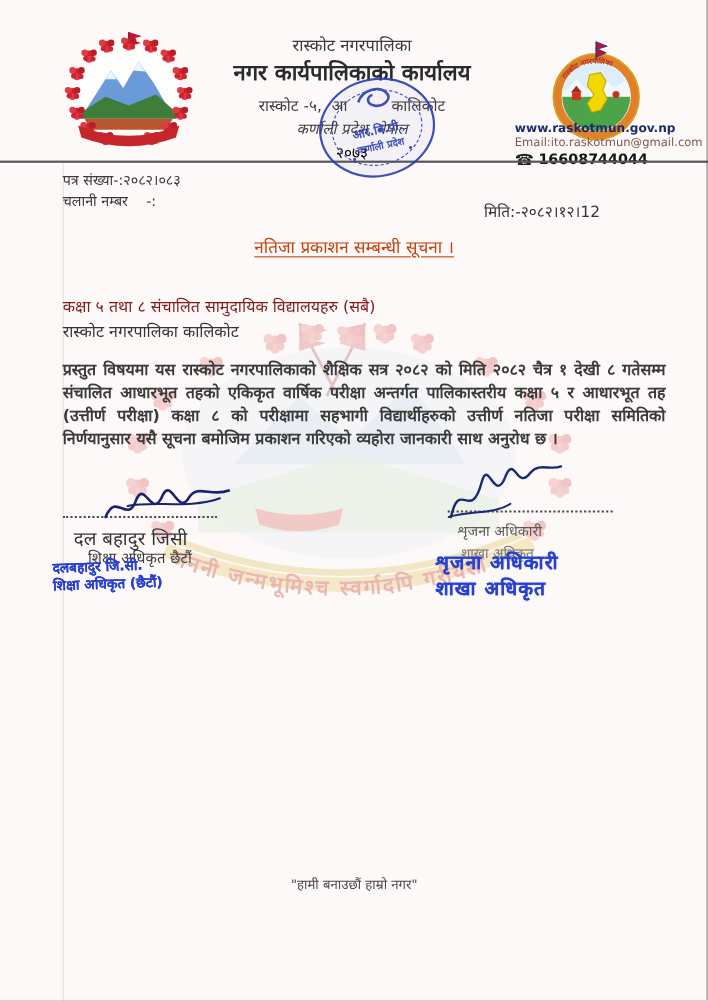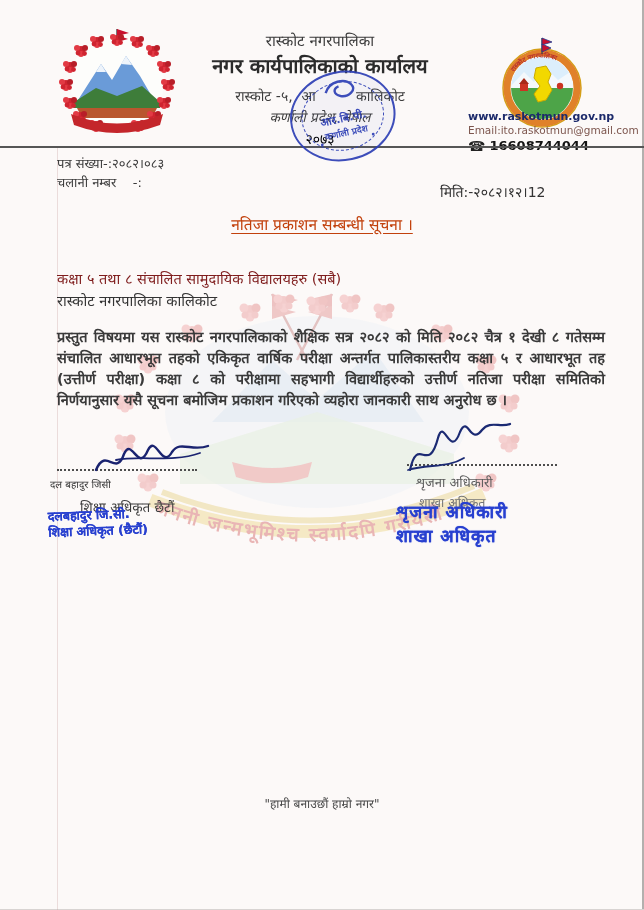--- a/index.html
+++ b/index.html
@@ -47,21 +47,21 @@
 
   .body-par { left:57px; top:327px; width:548px; font-size:14.5px; line-height:1.45; text-align:justify; color:#3a3a3a; z-index:2;font-weight:bold; }
 
   .watermark { left:92px; top:272px; opacity:.42; z-index:1; }
 
   
   .sig-svg { z-index:3; }
   .dotted { border-bottom:2px dotted #4d4d4d; z-index:2; }
   .dotted-left { left:57px; top:469px; width:140px; }
   .dotted-right { left:407px; top:464px; width:150px; }
-  .name-left { left:50px; top:477px; font-size:10px; color:#333; z-index:2; }
+  .name-left { left:67px; top:477px; font-size:17px; color:#333; z-index:2; }
   .title-left { left:58px; top:498px; font-size:13.5px; color:#3c3c3c; z-index:2;margin-left:22px; }
   .name-right { left:416px; top:473px; font-size:13px; color:#5a5a5a; z-index:2; }
   .title-right { left:419px; top:494px; font-size:12.5px; color:#757575; z-index:2; }
   .stamp-ink { color:#2840cf; font-weight:bold; z-index:5; }
   .stamp-left { left:48px; top:507px; font-size:12.5px; line-height:1.25; transform:rotate(-2deg); text-shadow:0 0 .6px #2840cf; }
   .stamp-right { left:396px; top:501px; font-size:17.5px; line-height:1.35; letter-spacing:1px; text-shadow:0 0 .8px #2a44d8; }
 
   .footer { left:0; right:0; top:795px; text-align:center; font-size:12px; color:#4a4a4a; }
 </style>
 </head>

